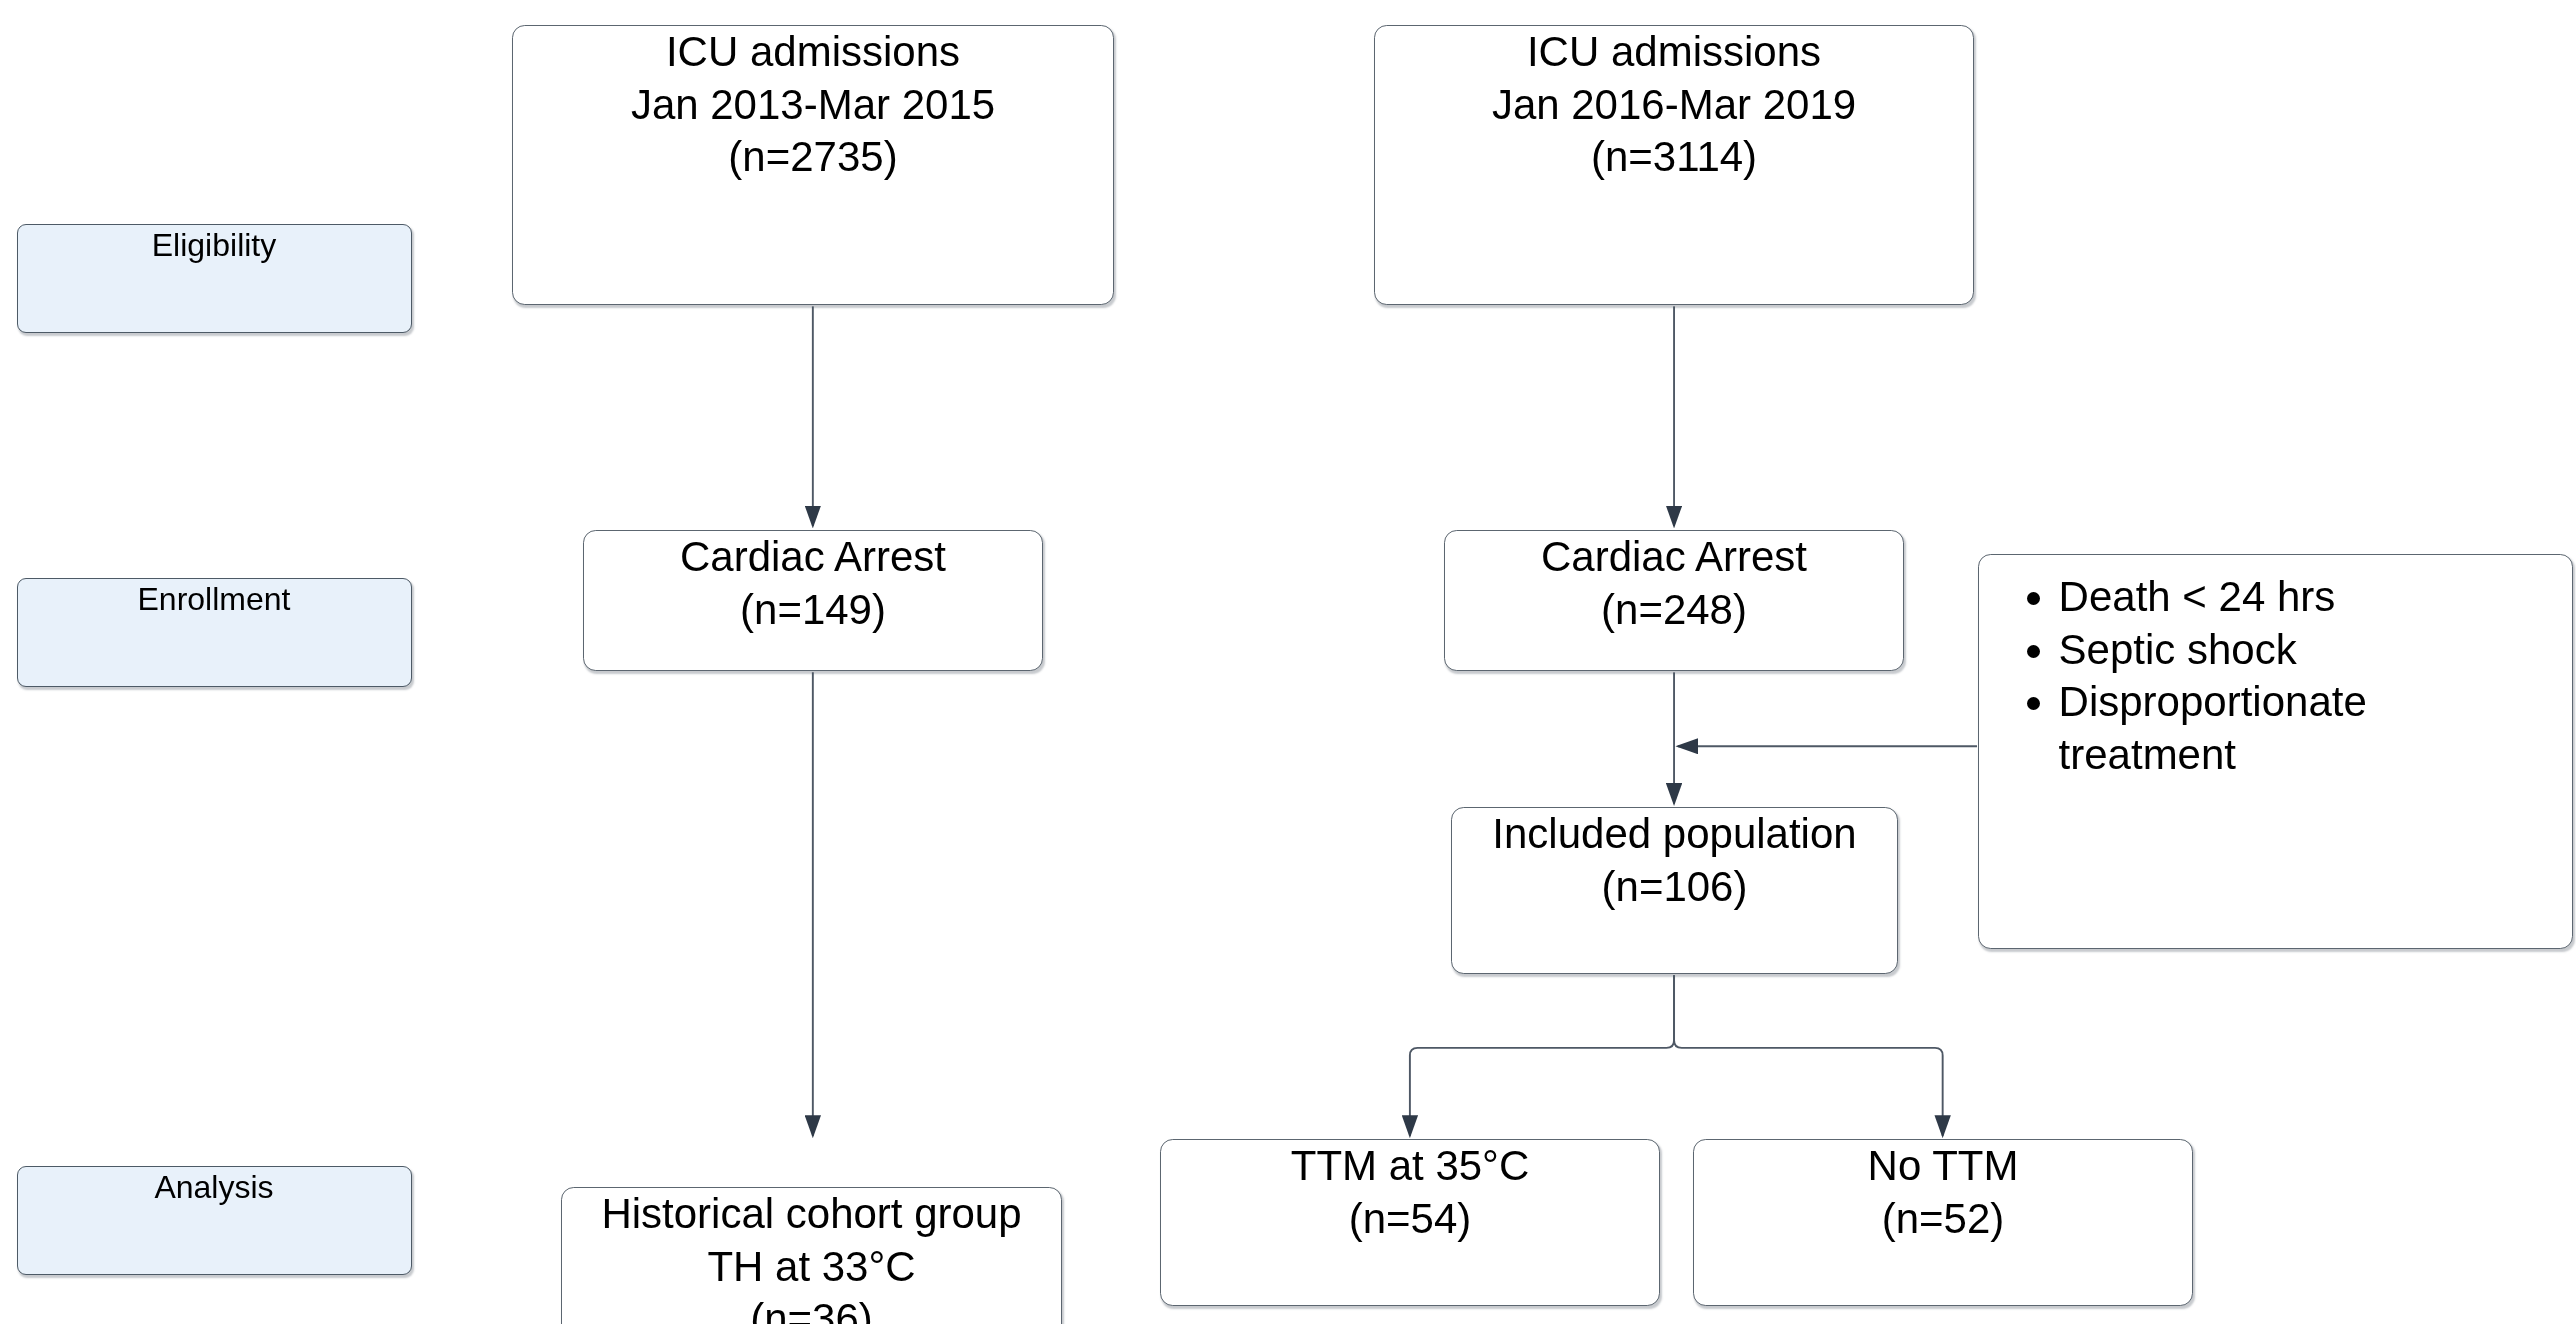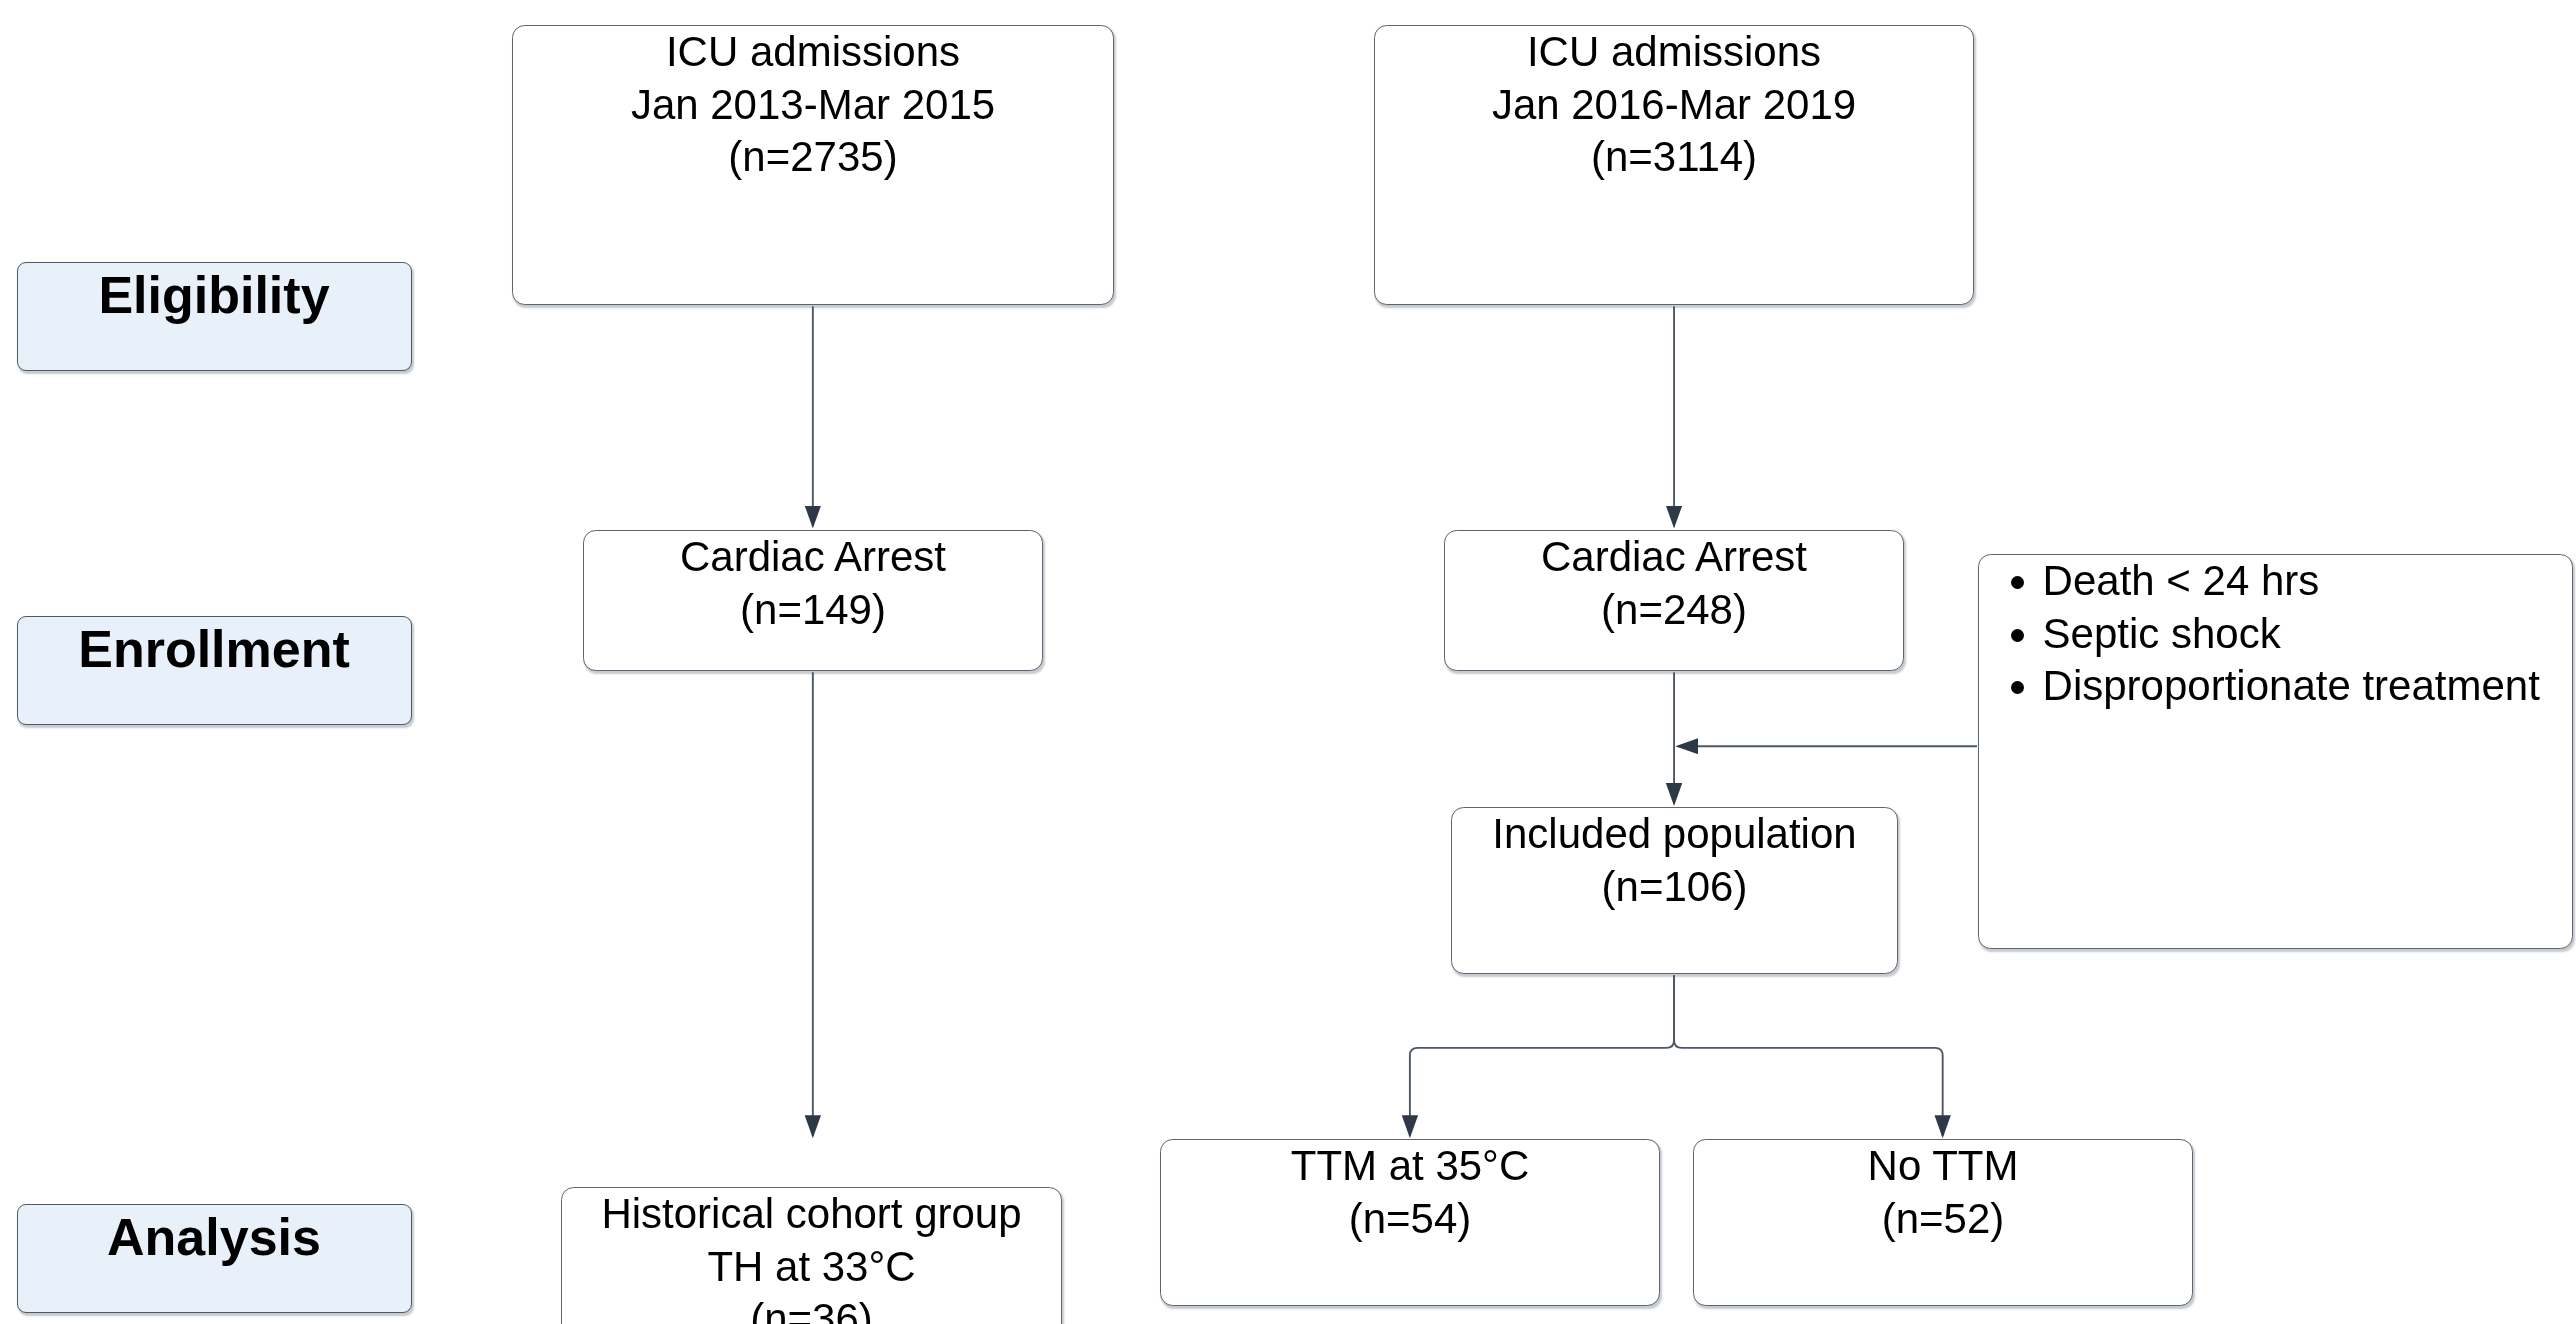--- a/index.html
+++ b/index.html
@@ -19,35 +19,35 @@
   svg.connectors{position:absolute;left:0;top:0;width:2576px;height:1325px;z-index:1;}
   .edge{stroke:var(--arrow);stroke-width:3;fill:none;}
   .ah{fill:var(--arrowhead);stroke:none;}
 
   .node{position:absolute;z-index:2;background:#fff;
         border:1.9px solid var(--box-border);border-radius:12.7px;
         display:flex;flex-direction:column;justify-content:flex-start;align-items:center;
         text-align:center;font-size:42px;line-height:1.25;
         box-shadow:1.9px 2.5px 1.9px rgba(71,81,92,0.30);}
   .stage{background:var(--stage-fill);border:1.9px solid var(--stage-border);
-         border-radius:9px;font-weight:bold;font-size:52px;margin-top:38px;}
+         border-radius:9px;font-weight:normal;font-size:32px;}
 
   
   #stage-eligibility{left:16.5px;top:224px;width:395px;height:109px;}
   #stage-enrollment {left:16.5px;top:578px;width:395px;height:109px;}
   #stage-analysis   {left:16.5px;top:1166px;width:395px;height:109px;}
 
   
   #icu-left  {left:512px; top:25px;  width:602px;height:280px;}
   #icu-right {left:1374px;top:25px;  width:600px;height:280px;}
   #ca-left   {left:583px; top:530px; width:460px;height:141px;}
   #ca-right  {left:1444px;top:530px; width:460px;height:141px;}
   #excluded  {left:1978px;top:554px; width:595px;height:395px;
               align-items:flex-start;text-align:left;padding:0 21.6px;}
-  #excluded ul{margin:0;padding-left:42px;list-style:disc;}
+  #excluded ul{margin:16px;padding-left:42px;list-style:disc;}
   #included  {left:1451px;top:807px;width:447px;height:167px;}
   #historical{left:561px; top:1139px;width:501px;height:227px;margin-top:48px;}
   #ttm       {left:1160px;top:1139px;width:500px;height:167px;}
   #no-ttm    {left:1693px;top:1139px;width:500px;height:167px;}
 </style>
 </head>
 <body>
 
 <div class="canvas">
 

